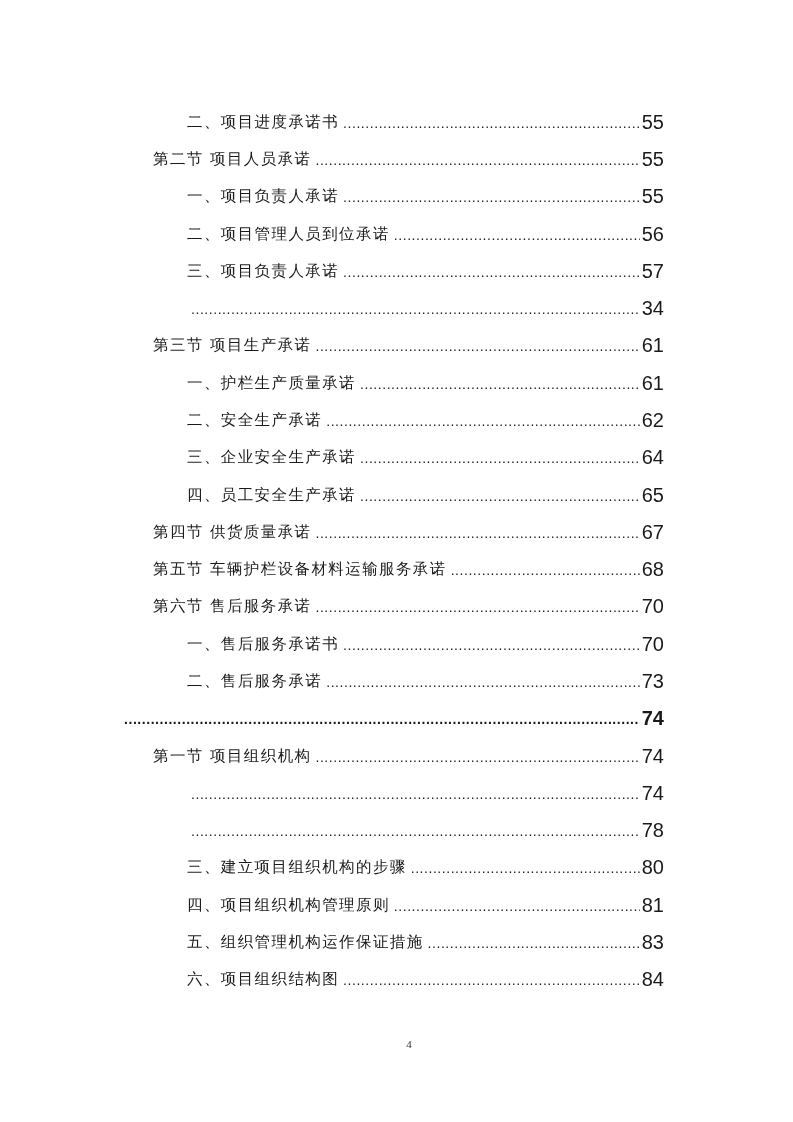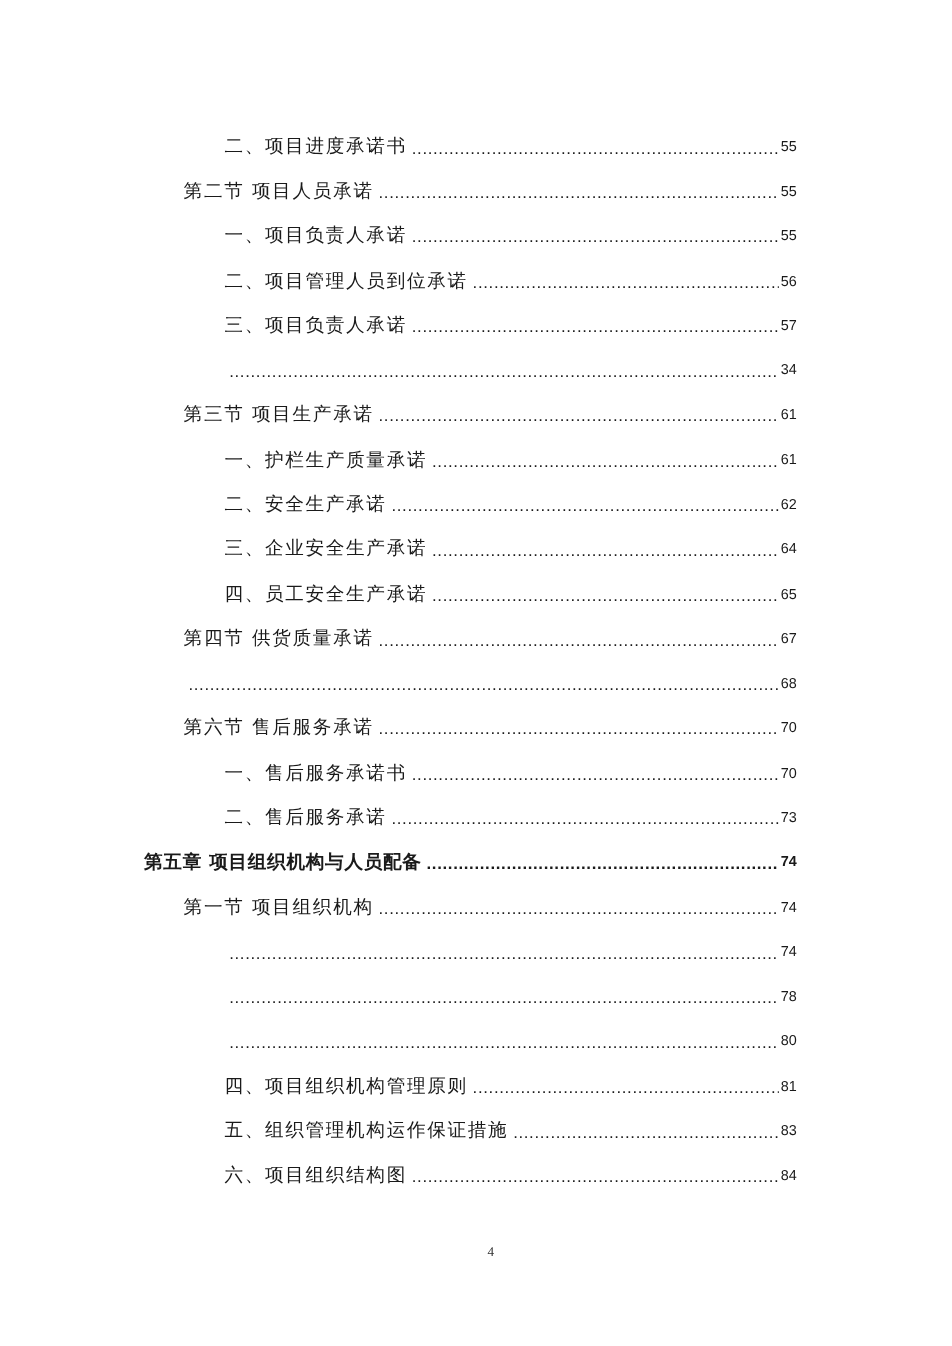--- a/index.html
+++ b/index.html
@@ -48,21 +48,21 @@
       left: 0;
       bottom: 0;
       font-size: 14px;
       letter-spacing: 0.55px;
       line-height: 18px;
       font-family: "Liberation Sans", sans-serif;
     }
     .toc-entry .page {
       flex: 0 0 auto;
       font-family: "Liberation Sans", sans-serif;
-      font-size: 12px;
+      font-size: 20px;
     }
     .level-chapter {
       left: 120px;
       font-weight: bold;
     }
     .level-chapter .label {
       letter-spacing: 0.6px;
     }
     .level-chapter .dots::before {
       font-weight: bold;
@@ -141,57 +141,58 @@
     <span class="label">四、员工安全生产承诺</span>
     <span class="dots"></span>
     <span class="page">65</span>
   </div>
   <div class="toc-entry level-section" style="top:518px">
     <span class="label">第四节  供货质量承诺</span>
     <span class="dots"></span>
     <span class="page">67</span>
   </div>
   <div class="toc-entry level-section" style="top:555px">
+    <span class="label">第五节  车辆护栏设备材料运输服务承诺</span>
     <span class="dots"></span>
     <span class="page">68</span>
   </div>
   <div class="toc-entry level-section" style="top:592px">
     <span class="label">第六节  售后服务承诺</span>
     <span class="dots"></span>
     <span class="page">70</span>
   </div>
   <div class="toc-entry level-sub" style="top:630px">
     <span class="label">一、售后服务承诺书</span>
     <span class="dots"></span>
     <span class="page">70</span>
   </div>
   <div class="toc-entry level-sub" style="top:667px">
     <span class="label">二、售后服务承诺</span>
     <span class="dots"></span>
     <span class="page">73</span>
   </div>
   <div class="toc-entry level-chapter" style="top:704px">
-    <span class="label">第五章  项目组织机构与人员配备</span>
     <span class="dots"></span>
     <span class="page">74</span>
   </div>
   <div class="toc-entry level-section" style="top:742px">
     <span class="label">第一节  项目组织机构</span>
     <span class="dots"></span>
     <span class="page">74</span>
   </div>
   <div class="toc-entry level-sub" style="top:779px">
     <span class="dots"></span>
     <span class="page">74</span>
   </div>
   <div class="toc-entry level-sub" style="top:816px">
     <span class="dots"></span>
     <span class="page">78</span>
   </div>
   <div class="toc-entry level-sub" style="top:853px">
+    <span class="label">三、建立项目组织机构的步骤</span>
     <span class="dots"></span>
     <span class="page">80</span>
   </div>
   <div class="toc-entry level-sub" style="top:891px">
     <span class="label">四、项目组织机构管理原则</span>
     <span class="dots"></span>
     <span class="page">81</span>
   </div>
   <div class="toc-entry level-sub" style="top:928px">
     <span class="label">五、组织管理机构运作保证措施</span>

